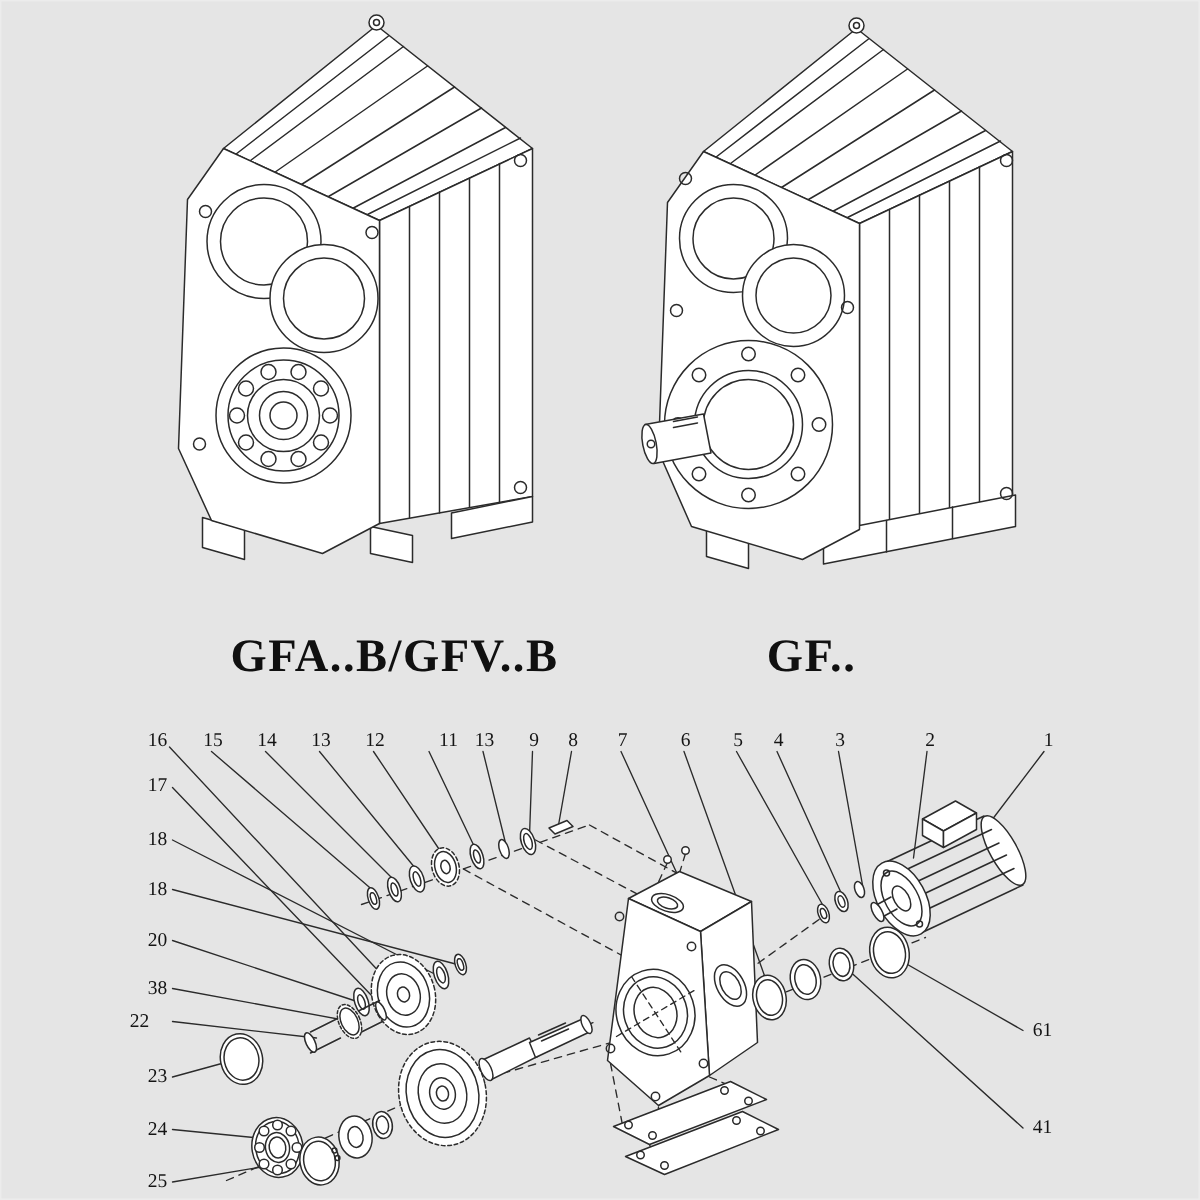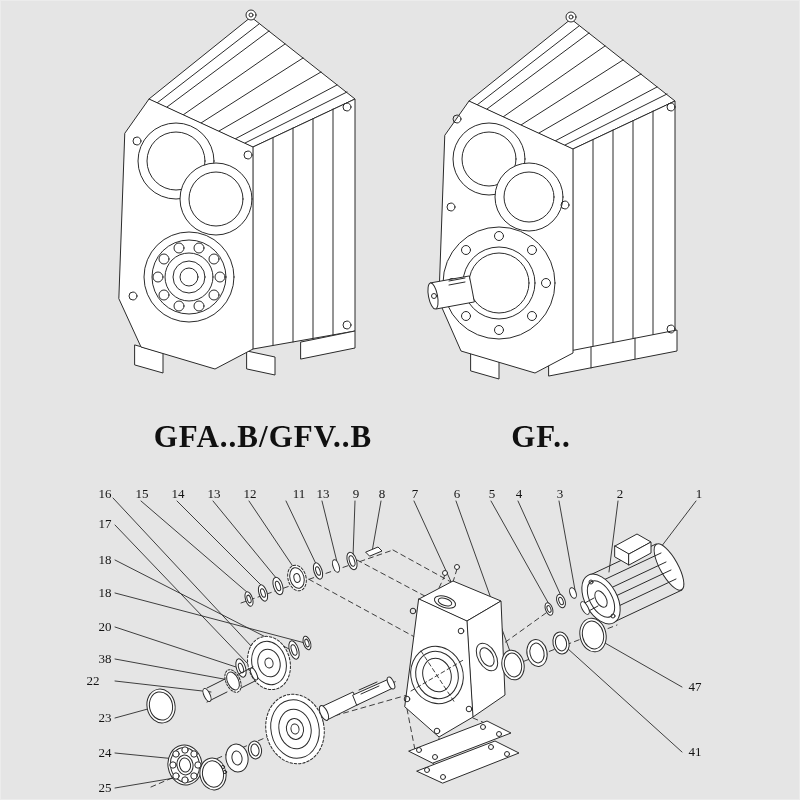--- a/index.html
+++ b/index.html
@@ -419,14 +419,14 @@
   <span class="co" style="left:104px; top:522px;">17</span>
   <span class="co" style="left:104px; top:558px;">18</span>
   <span class="co" style="left:104px; top:591px;">18</span>
   <span class="co" style="left:104px; top:625px;">20</span>
   <span class="co" style="left:104px; top:657px;">38</span>
   <span class="co" style="left:92px; top:679px;">22</span>
   <span class="co" style="left:104px; top:716px;">23</span>
   <span class="co" style="left:104px; top:751px;">24</span>
   <span class="co" style="left:104px; top:786px;">25</span>
   <span class="co" style="left:694px; top:750px;">41</span>
-  <span class="co" style="left:694px; top:685px;">47</span>
+  <span class="co" style="left:694px; top:685px;">61</span>
 </div>
 
 </body></html>

